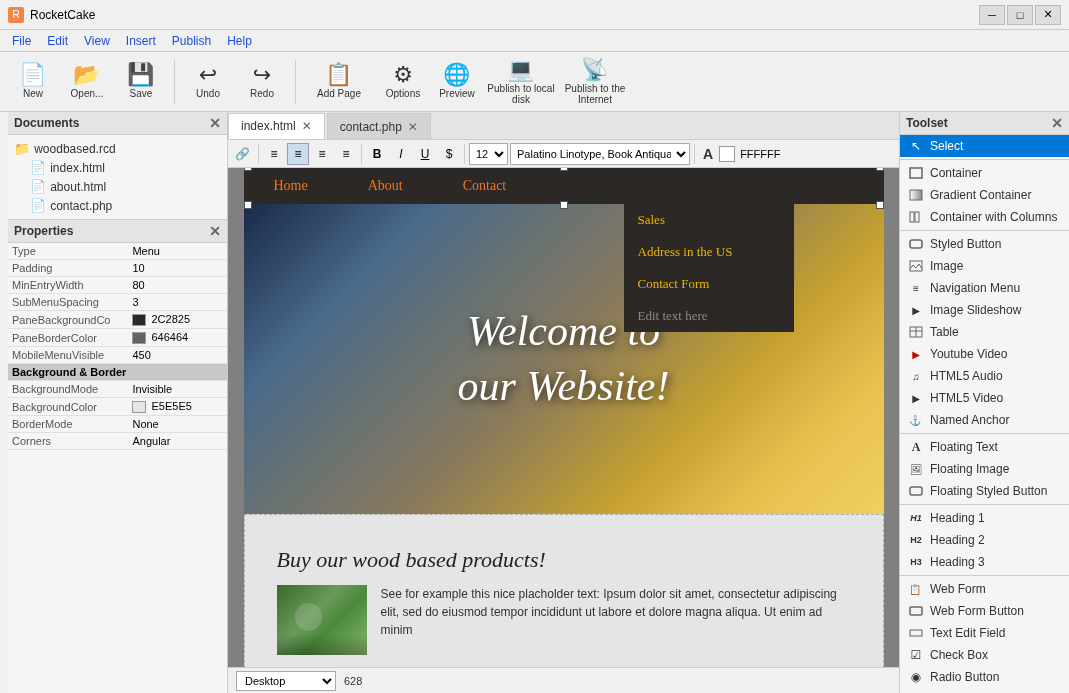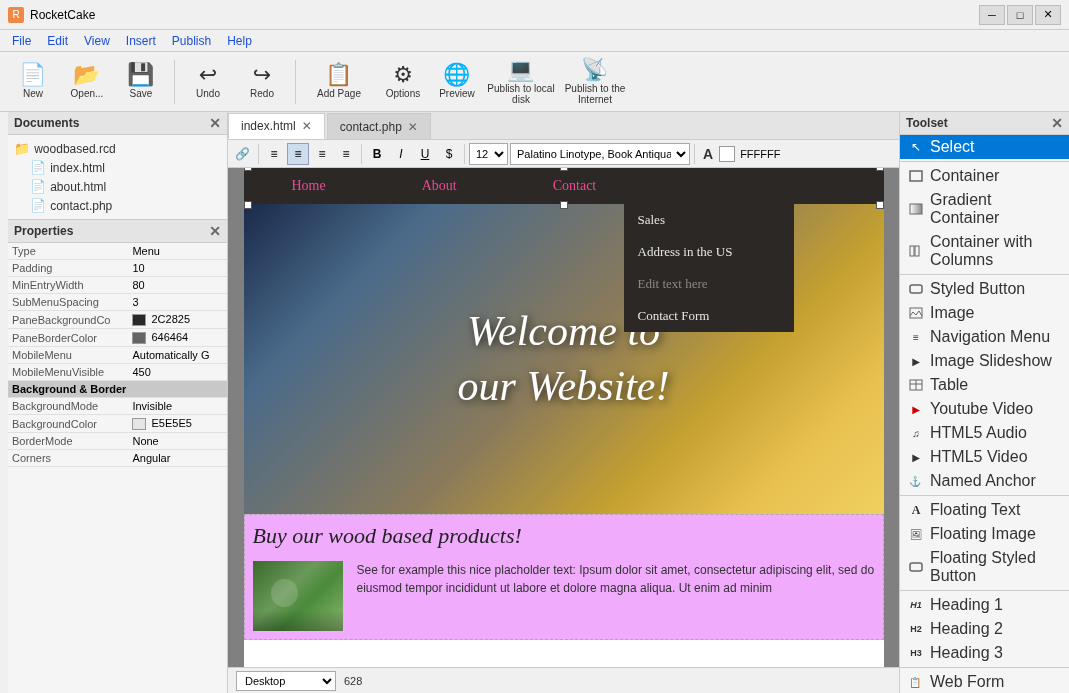--- a/index.html
+++ b/index.html
@@ -236,37 +236,37 @@
 
     
     .nav-bar {
       background: #2c2825;
       display: flex;
       align-items: center;
       position: relative;
       padding: 0;
     }
     .nav-item {
-      color: #ec4899;
-      padding: 10px 48px;
+      color: #f97316;
+      padding: 10px 30px;
       font-size: 14px;
       cursor: pointer;
       font-family: Georgia, serif;
     }
     .nav-dropdown {
       position: absolute;
       top: 100%;
       left: 380px;
       background: #2c2825;
       min-width: 170px;
       z-index: 10;
       border: none;
     }
     .nav-dropdown-item {
-      color: #e5e5e5;
+      color: #eab308;
       padding: 8px 14px;
       font-size: 13px;
       cursor: pointer;
       font-family: Georgia, serif;
     }
     .nav-dropdown-item.edit { color: #888; }
 
     
     .hero-section {
       height: 310px;
@@ -281,22 +281,22 @@
       font-family: 'Palatino Linotype', Georgia, serif;
       font-size: 42px;
       font-style: italic;
       text-align: center;
       text-shadow: 2px 2px 8px rgba(0,0,0,0.7);
       line-height: 1.3;
     }
 
     
     .content-section {
-      background: #f0abfc;
-      padding: 8px;
+      background: #e5e5e5;
+      padding: 32px;
       border: 1px dashed #aaa;
     }
     .content-title {
       font-family: 'Palatino Linotype', Georgia, serif;
       font-size: 22px;
       font-style: italic;
       margin-bottom: 12px;
       color: #222;
     }
     .content-body {
@@ -363,21 +363,21 @@
     .toolset-item.selected { background: #0078d7; color: white; }
     .toolset-icon {
       width: 16px;
       height: 16px;
       display: flex;
       align-items: center;
       justify-content: center;
       font-size: 12px;
       flex-shrink: 0;
     }
-    .toolset-label { font-size: 16px; }
+    .toolset-label { font-size: 12px; }
 
     
     ::-webkit-scrollbar { width: 12px; height: 12px; }
     ::-webkit-scrollbar-track { background: #f0f0f0; }
     ::-webkit-scrollbar-thumb { background: #c0c0c0; border: 1px solid #aaa; }
   </style>
 </head>
 <body>
 
 <div class="title-bar">
@@ -506,24 +506,20 @@
             <span class="color-swatch" style="background:#2C2825;"></span>
             2C2825
           </td>
         </tr>
         <tr>
           <td>PaneBorderColor</td>
           <td>
             <span class="color-swatch" style="background:#646464;"></span>
             646464
           </td>
-        </tr>
-        <tr>
-          <td>MobileMenu</td>
-          <td>Automatically G</td>
         </tr>
         <tr>
           <td>MobileMenuVisible</td>
           <td>450</td>
         </tr>
         <tr>
           <td colspan="2" class="prop-section">Background &amp; Border</td>
         </tr>
         <tr>
           <td>BackgroundMode</td>
@@ -606,22 +602,22 @@
 
             <div class="nav-bar">
               <div class="nav-item">Home</div>
               <div class="nav-item">About</div>
               <div class="nav-item">Contact</div>
             </div>
 
             <div class="nav-dropdown">
               <div class="nav-dropdown-item">Sales</div>
               <div class="nav-dropdown-item">Address in the US</div>
+              <div class="nav-dropdown-item">Contact Form</div>
               <div class="nav-dropdown-item edit">Edit text here</div>
-              <div class="nav-dropdown-item">Contact Form</div>
             </div>
 
             <div style="position:absolute;bottom:-5px;left:0;right:0;display:flex;justify-content:space-between;pointer-events:none;z-index:20;">
               <div style="width:8px;height:8px;background:white;border:1px solid #555;"></div>
               <div style="width:8px;height:8px;background:white;border:1px solid #555;"></div>
               <div style="width:8px;height:8px;background:white;border:1px solid #555;"></div>
             </div>
           </div>
 
           <div class="hero-section">

